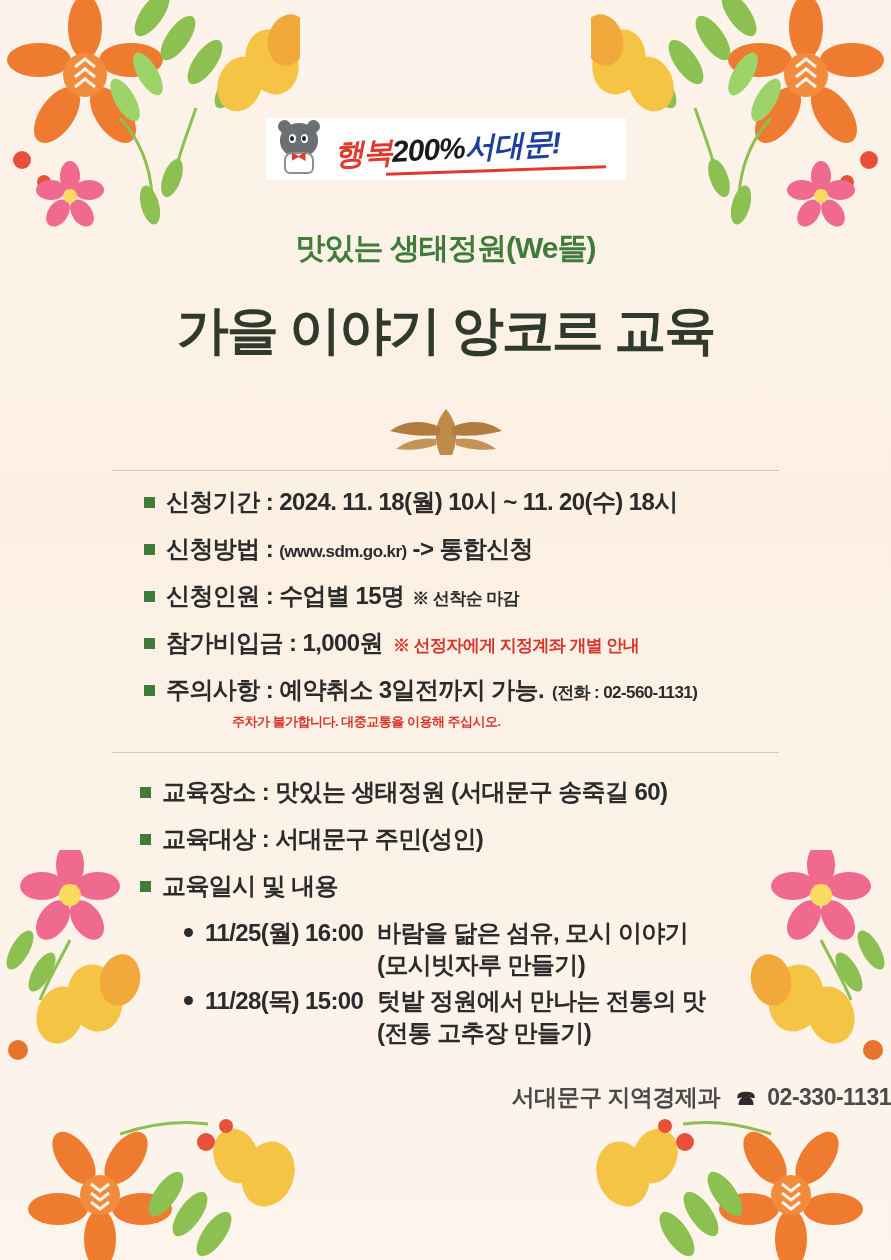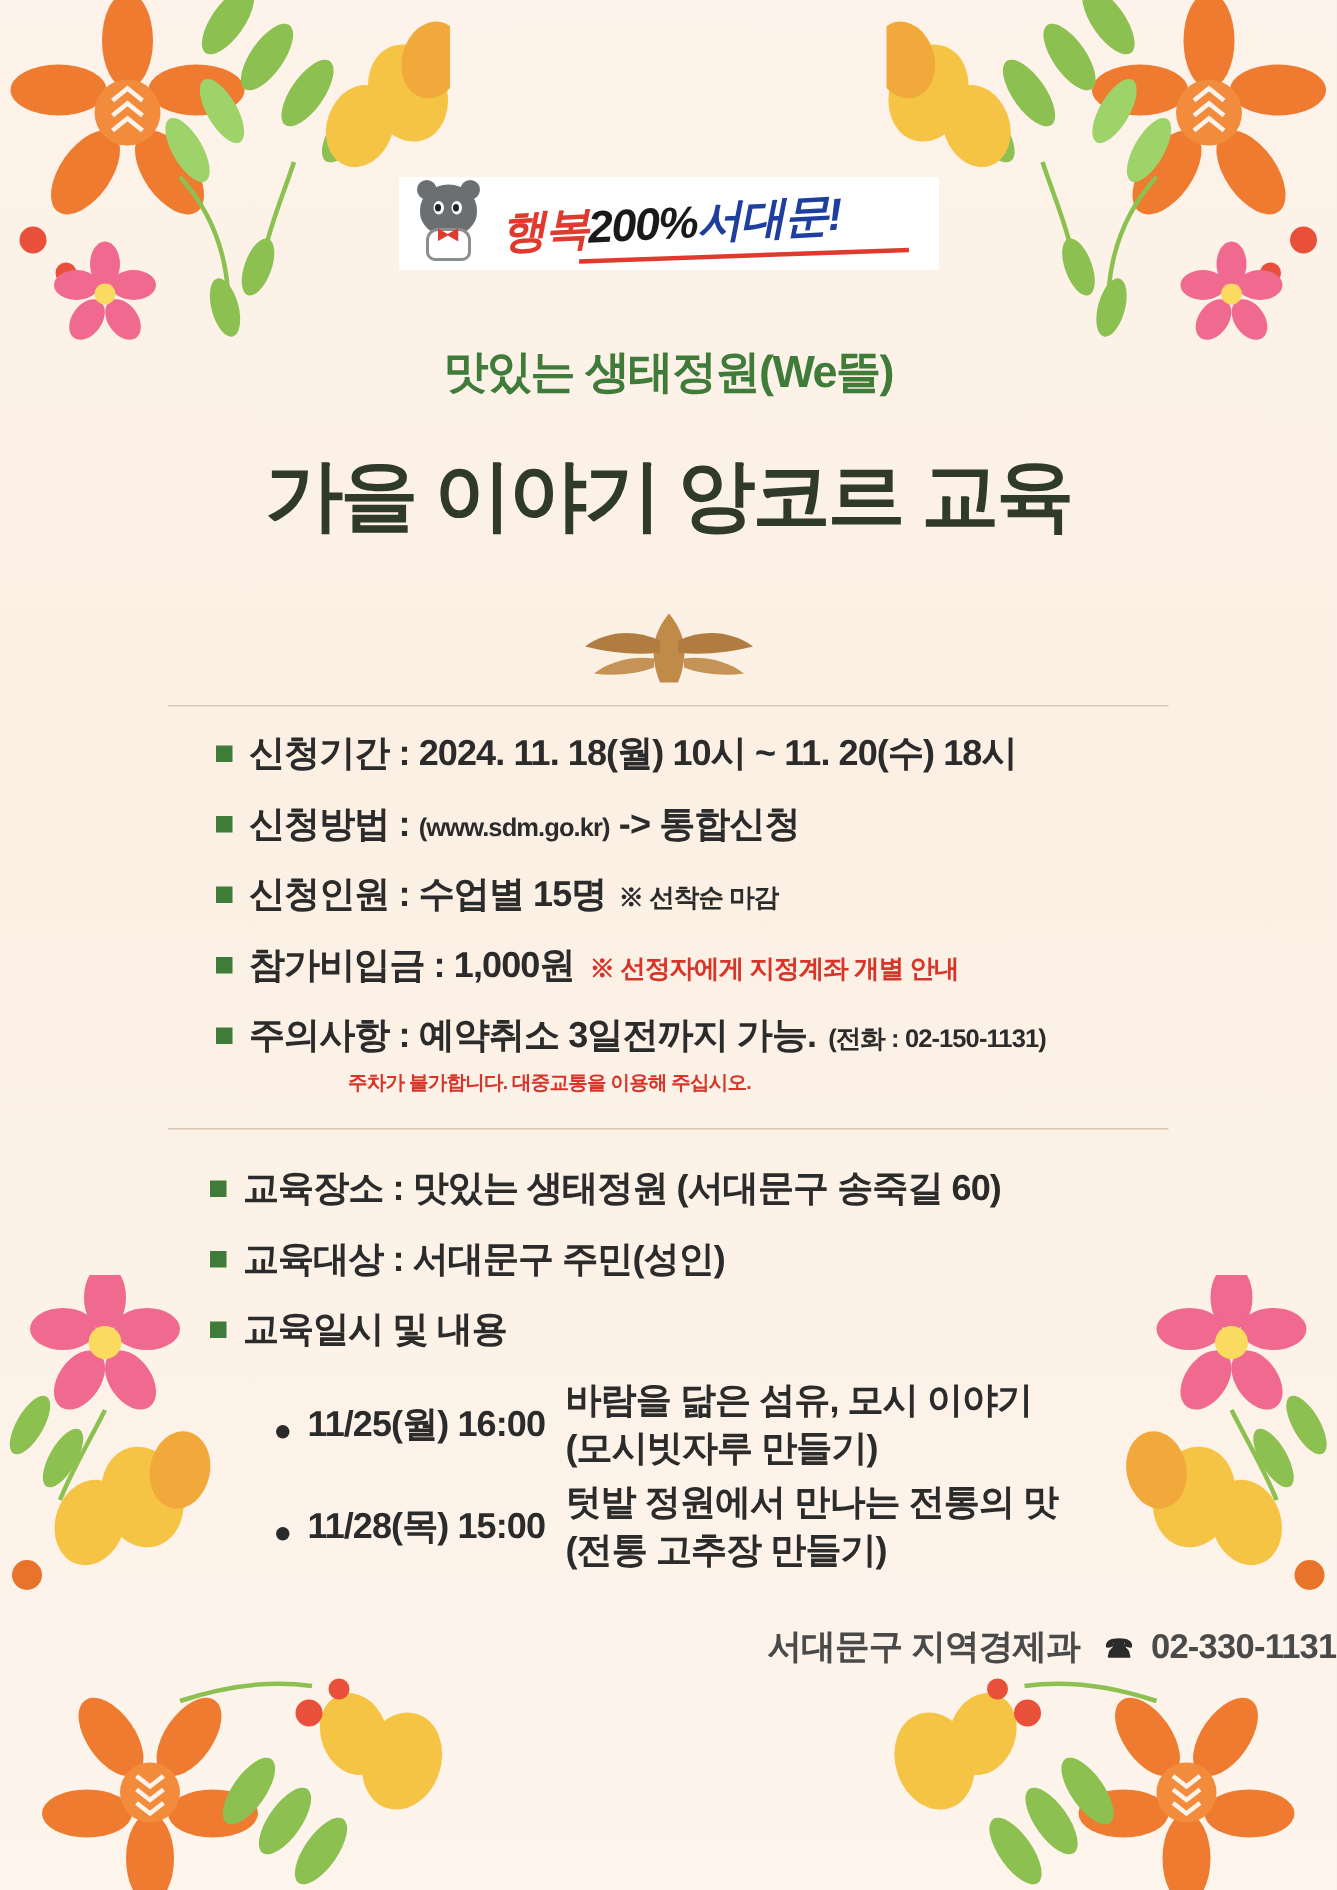--- a/index.html
+++ b/index.html
@@ -229,21 +229,21 @@
     top: 776px;
     right: 80px;
   }
   .schedule-list {
     margin: 6px 0 0 44px;
     padding: 0;
     list-style: none;
   }
   .schedule-item {
     display: flex;
-    align-items: center;
+    align-items: flex-start;
     font-size: 24px;
     font-weight: bold;
     color: #2b2b2b;
     margin-bottom: 4px;
     letter-spacing: -0.6px;
   }
   .bullet-dot {
     width: 9px;
     height: 9px;
     background: #2b2b2b;
@@ -608,21 +608,21 @@
       <span class="bullet-sq"></span>
       <span>참가비입금 :</span>&nbsp;
       <span>1,000원</span>
       <span class="note-red">※ 선정자에게 지정계좌 개별 안내</span>
     </div>
 
     <div class="info-row">
       <span class="bullet-sq"></span>
       <span>주의사항 :</span>&nbsp;
       <span>예약취소 3일전까지 가능.</span>
-      <span class="note-dark">(전화 : 02-150-1131)</span>
+      <span class="note-dark">(전화 : 02-560-1131)</span>
     </div>
 
     <div class="caution-sub">주차가 불가합니다. 대중교통을 이용해 주십시오.</div>
   </div>
 
   <div class="venue-block">
 
     <div class="info-row">
       <span class="bullet-sq"></span>
       <span>교육장소 :</span>&nbsp;

